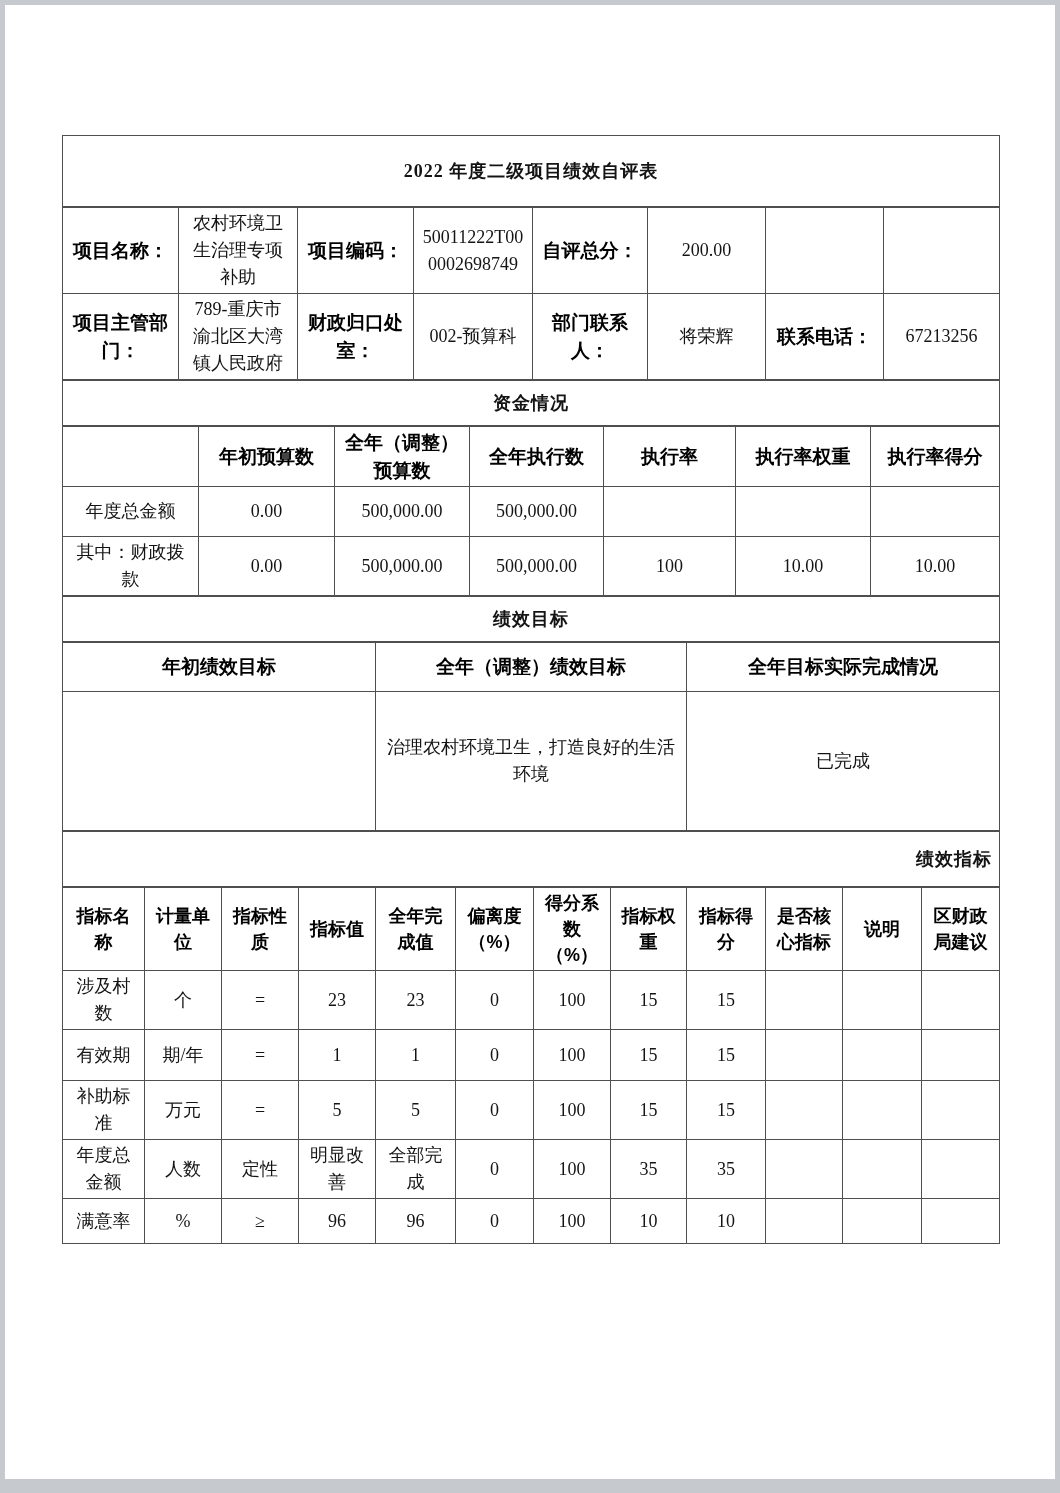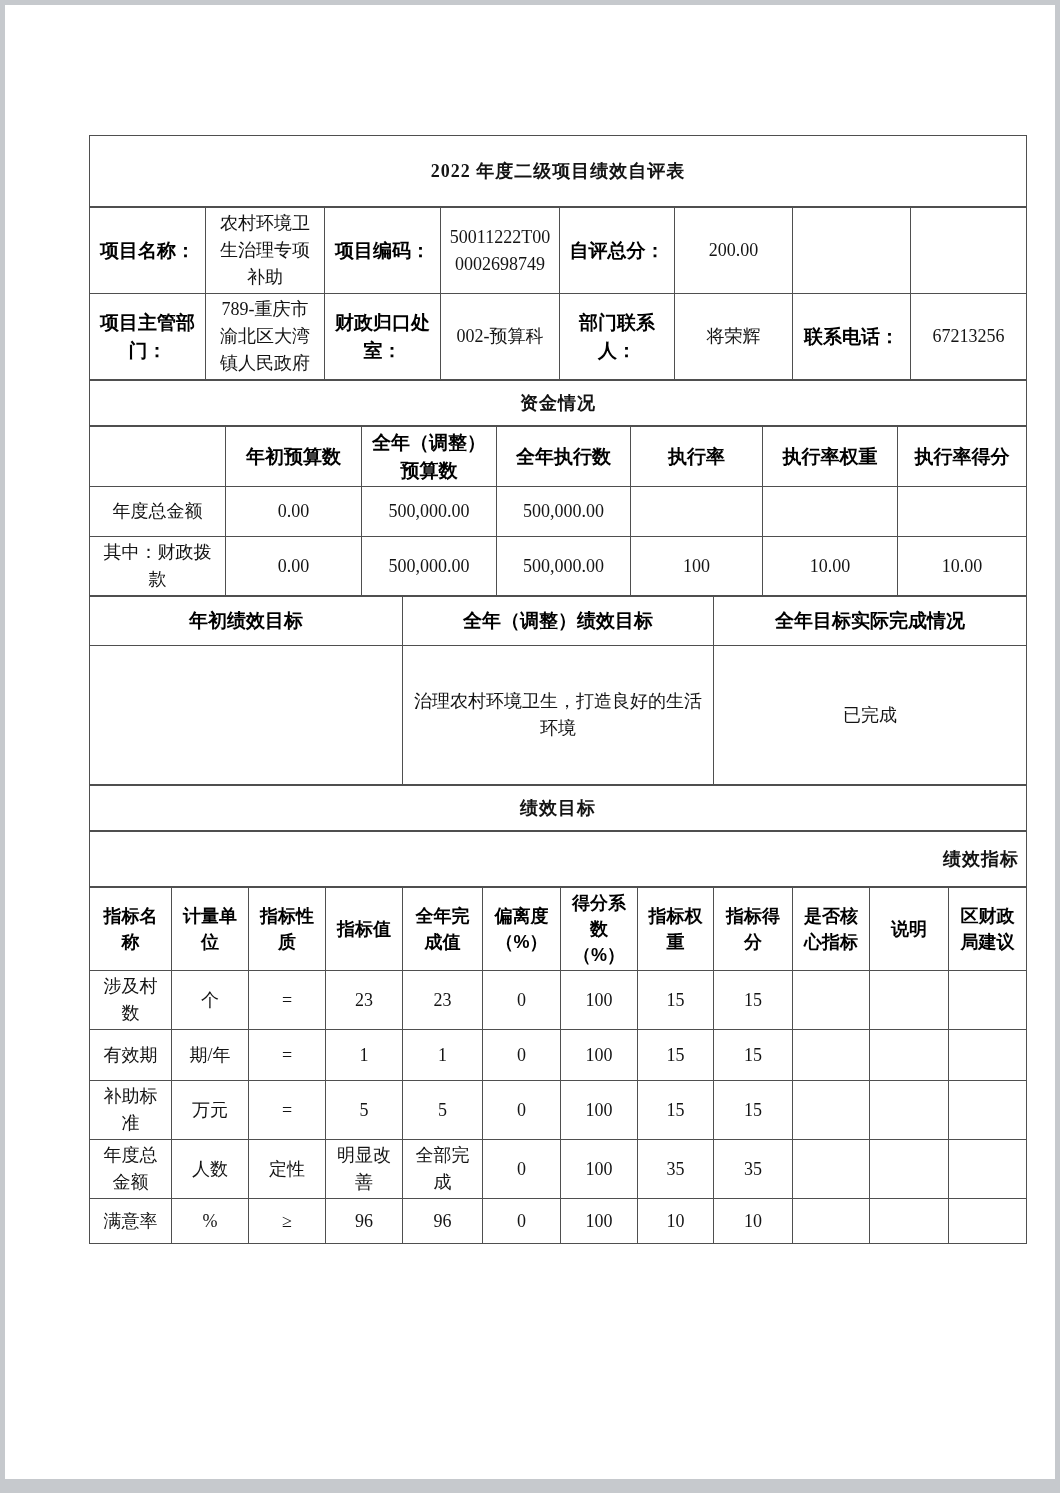--- a/index.html
+++ b/index.html
@@ -16,21 +16,21 @@
   }
   .page {
     box-sizing: border-box;
     width: 1050px;
     height: 1474px;
     margin: 5px auto 14px auto;
     background: #ffffff;
     padding-top: 130px;
     padding-left: 57px;
   }
-  .sheet { width: 938px; margin-left: 27px; }
+  .sheet { width: 938px; }
 
   table.t {
     border-collapse: collapse;
     table-layout: fixed;
     width: 938px;
     border: 1px solid #4f4f4f;
   }
   table.t + table.t { margin-top: 0px; }
 
   table.t td {
@@ -195,46 +195,46 @@
               <td>0.00</td>
               <td>500,000.00</td>
               <td>500,000.00</td>
               <td>100</td>
               <td>10.00</td>
               <td>10.00</td>
             </tr>
           </tbody>
       </table>
 
+      <table class="t band-t">
+        <tbody>
+          <tr>
+            <td>绩效目标</td>
+          </tr>
+        </tbody>
+      </table>
+
       <table class="t goals-t">
         <colgroup>
           <col style="width:313px">
             <col style="width:311px">
             <col>
         </colgroup>
         <tbody>
             <tr class="hrow">
               <td>年初绩效目标</td>
               <td>全年（调整）绩效目标</td>
               <td>全年目标实际完成情况</td>
             </tr>
             <tr>
               <td></td>
               <td>治理农村环境卫生，打造良好的生活环境</td>
               <td>已完成</td>
             </tr>
           </tbody>
-      </table>
-
-      <table class="t band-t">
-        <tbody>
-          <tr>
-            <td>绩效目标</td>
-          </tr>
-        </tbody>
       </table>
 
       <table class="t band-t tall">
         <tbody>
           <tr>
             <td>绩效指标</td>
           </tr>
         </tbody>
       </table>
 

